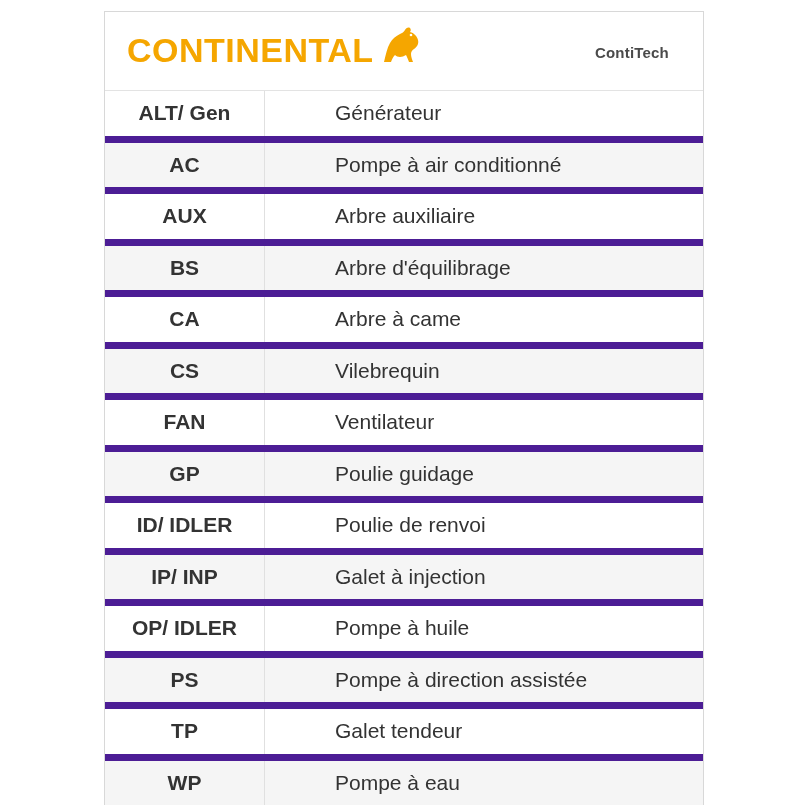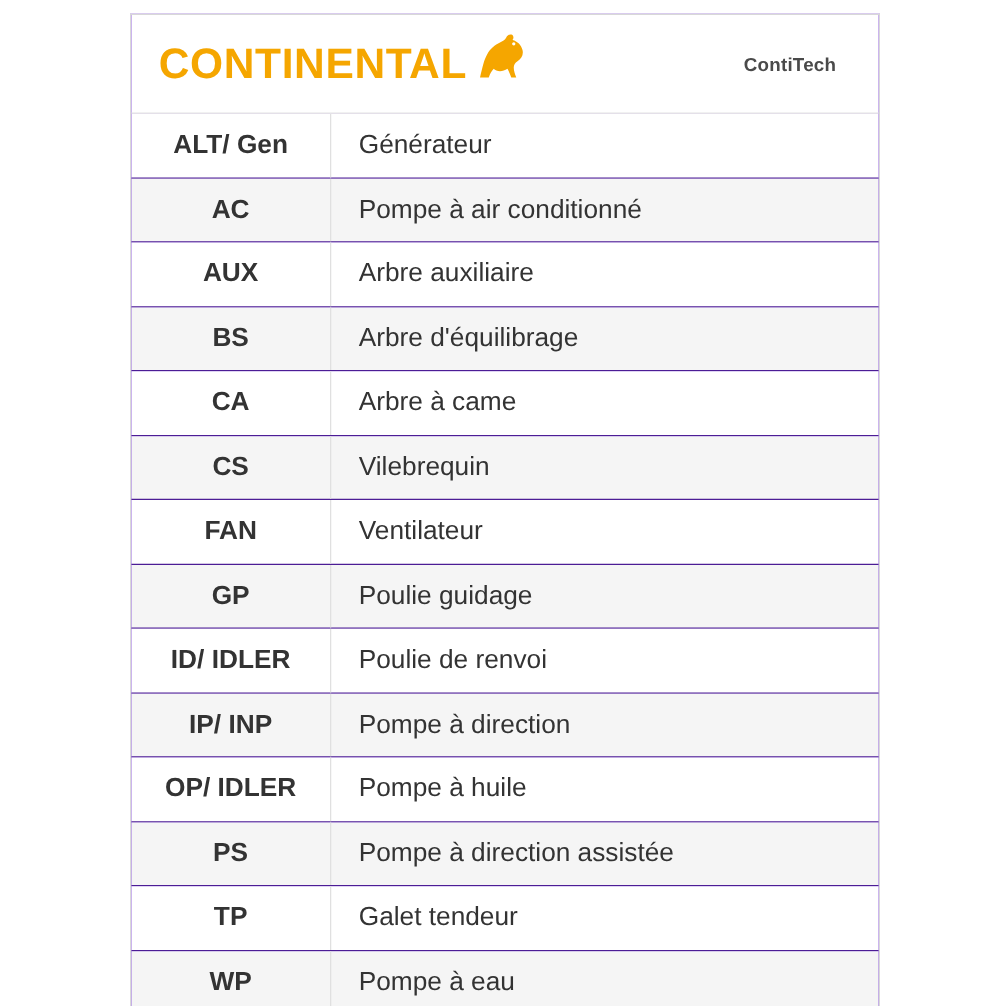--- a/index.html
+++ b/index.html
@@ -16,21 +16,21 @@
     height: 805px;
     background: #ffffff;
     overflow: hidden;
   }
   .card {
     position: absolute;
     left: 104px;
     top: 11px;
     width: 600px;
     height: 794px;
-    background: #6d28d9;
+    background: #4c1d95;
     border-left: 1px solid #d8d8d8;
     border-top: 1px solid #d8d8d8;
     border-right: 1px solid #d8d8d8;
     box-sizing: border-box;
     overflow: hidden;
   }
   .header {
     position: relative;
     height: 78px;
     border-bottom: 1px solid #e3e3e3;
@@ -63,22 +63,23 @@
     font-weight: bold;
     color: #4a4a4a;
     letter-spacing: 0.2px;
   }
   .rows {
     display: block;
   }
   .row {
     display: flex;
     height: 51.5px;
-    border-bottom: 1px solid #4c1d95;
+    border-bottom: 7px solid #4c1d95;
     box-sizing: border-box;
+    gap: 48px;
   }
   .row.alt {
     background: #f5f5f5;
   }
   .row.plain {
     background: #ffffff;
   }
   .abbr {
     width: 160px;
     box-sizing: border-box;
@@ -154,21 +155,21 @@
       <div class="row alt">
         <div class="abbr">GP</div>
         <div class="desc">Poulie guidage</div>
       </div>
       <div class="row plain">
         <div class="abbr">ID/ IDLER</div>
         <div class="desc">Poulie de renvoi</div>
       </div>
       <div class="row alt">
         <div class="abbr">IP/ INP</div>
-        <div class="desc">Pompe à direction</div>
+        <div class="desc">Galet à injection</div>
       </div>
       <div class="row plain">
         <div class="abbr">OP/ IDLER</div>
         <div class="desc">Pompe à huile</div>
       </div>
       <div class="row alt">
         <div class="abbr">PS</div>
         <div class="desc">Pompe à direction assistée</div>
       </div>
       <div class="row plain">

